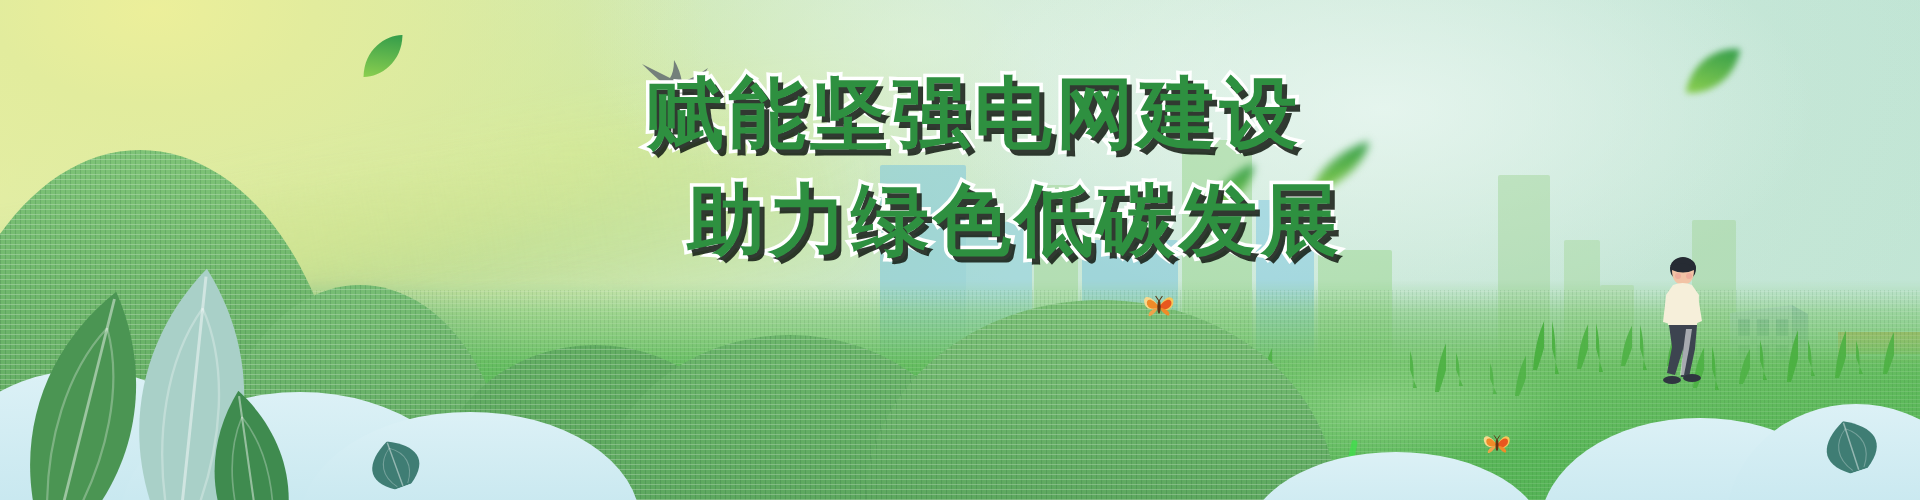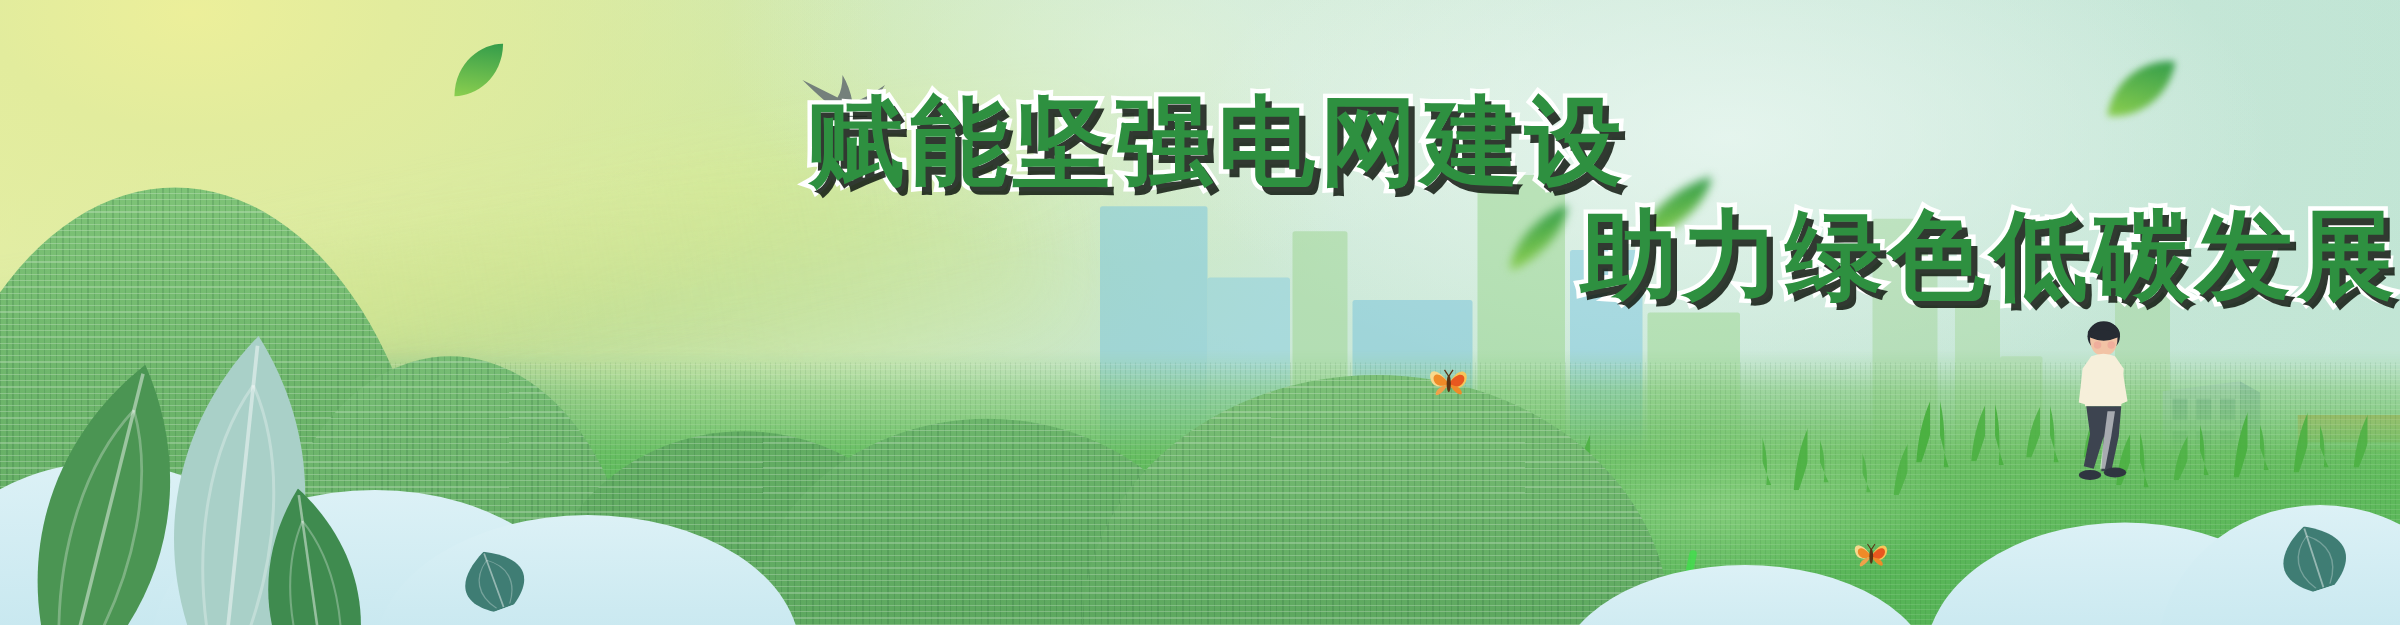--- a/index.html
+++ b/index.html
@@ -99,21 +99,21 @@
     font-size:78px;
     line-height:1.12;
     letter-spacing:4px;
     color:#2e9040;
     -webkit-text-stroke:7px #ffffff;
     paint-order:stroke fill;
     text-shadow:5px 6px 0 rgba(20,30,20,.88);
     white-space:nowrap;
   }
   .hl-line.l1{margin-left:28px;}
-  .hl-line.l2{margin-left:110px;margin-top:4px;text-align:right;}
+  .hl-line.l2{margin-left:110px;margin-top:20px;}
 
   
   .sub-panel{
     position:absolute;left:712px;top:318px;
     width:470px;height:52px;
     background:linear-gradient(90deg,rgba(255,255,255,.62),rgba(255,255,255,.48));
     display:flex;align-items:center;justify-content:center;
   }
   .sub-text{
     font-family:"Liberation Sans","DejaVu Sans",sans-serif;

